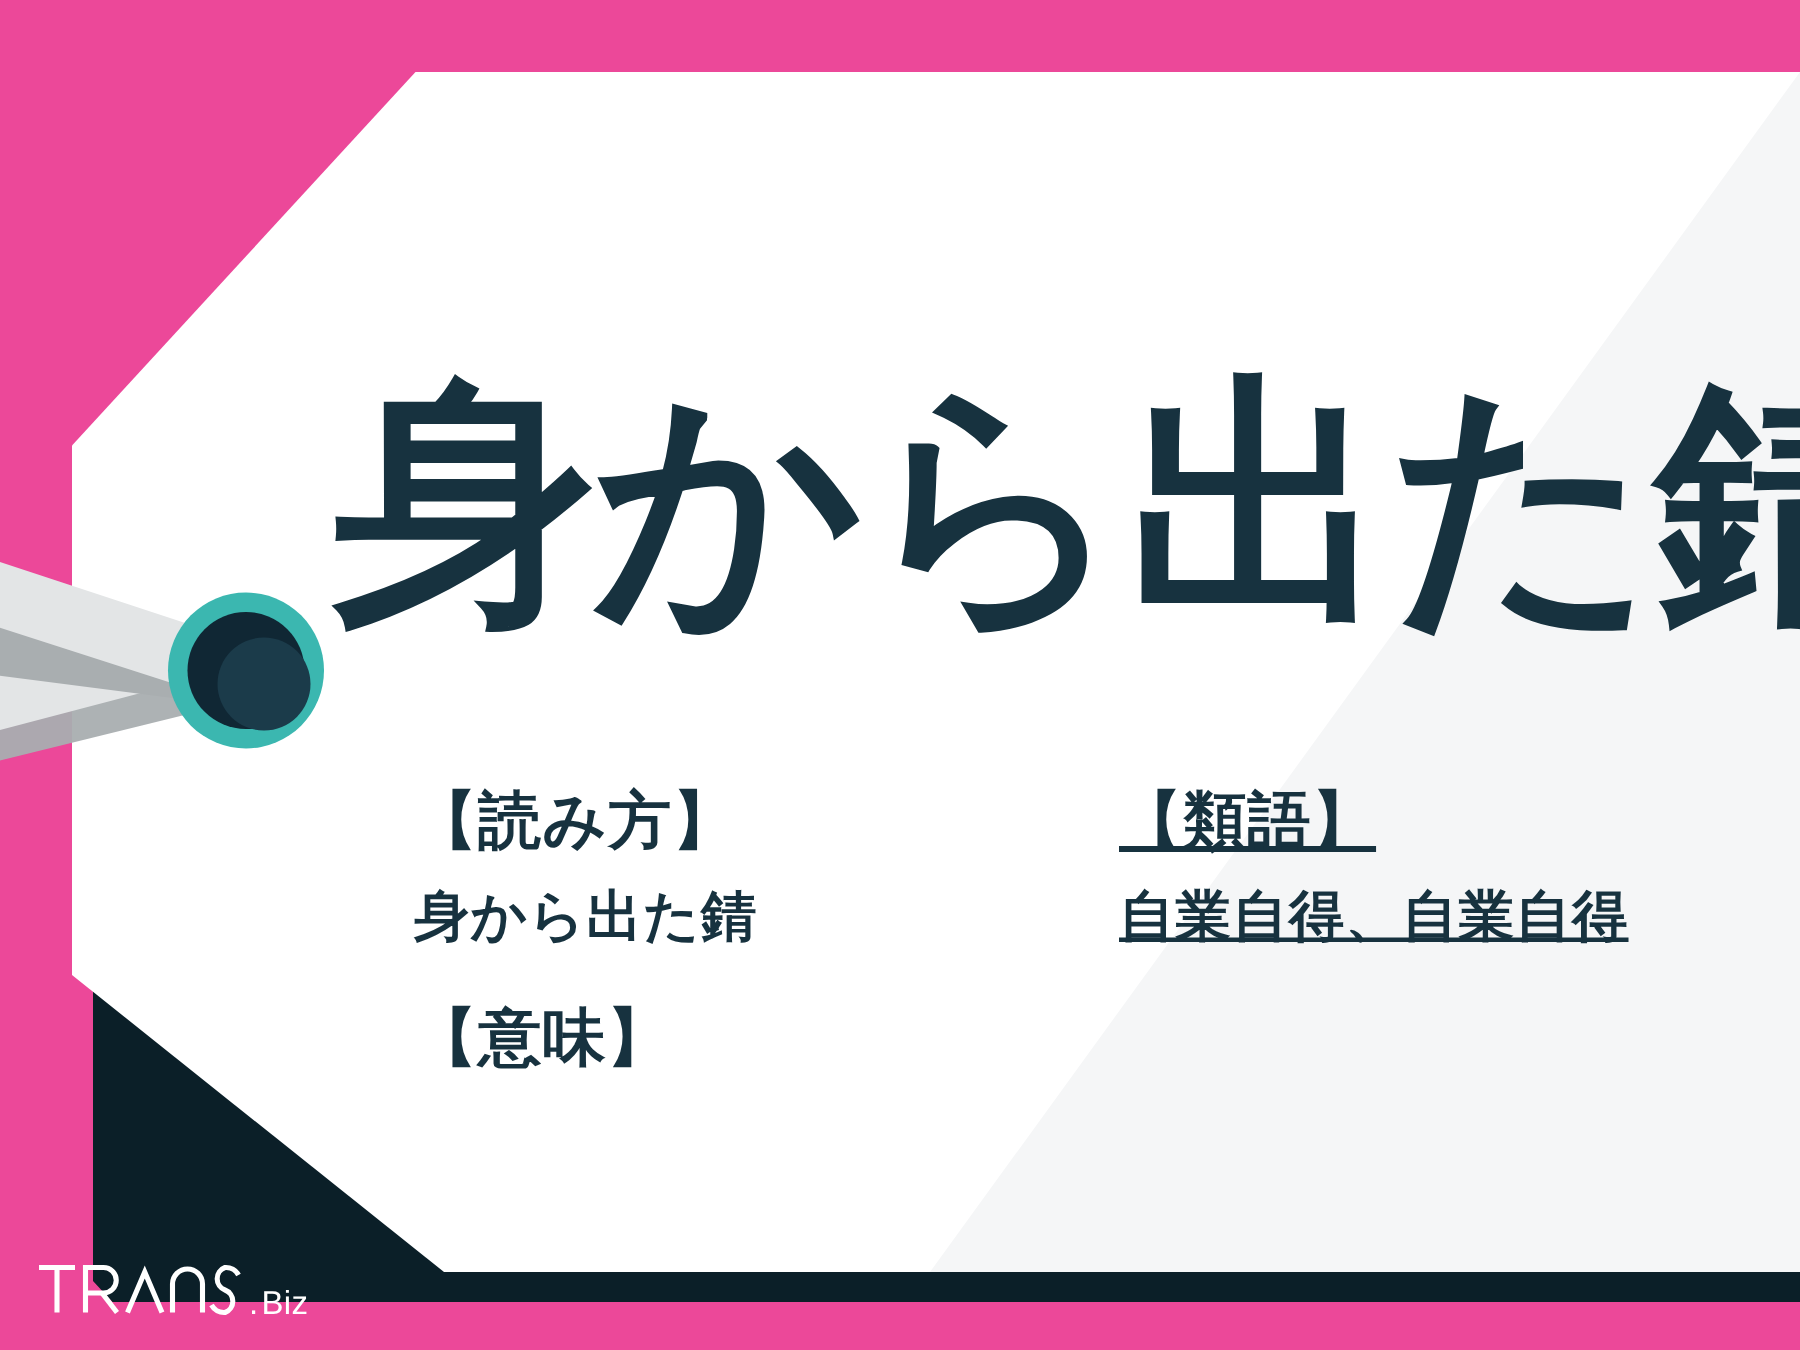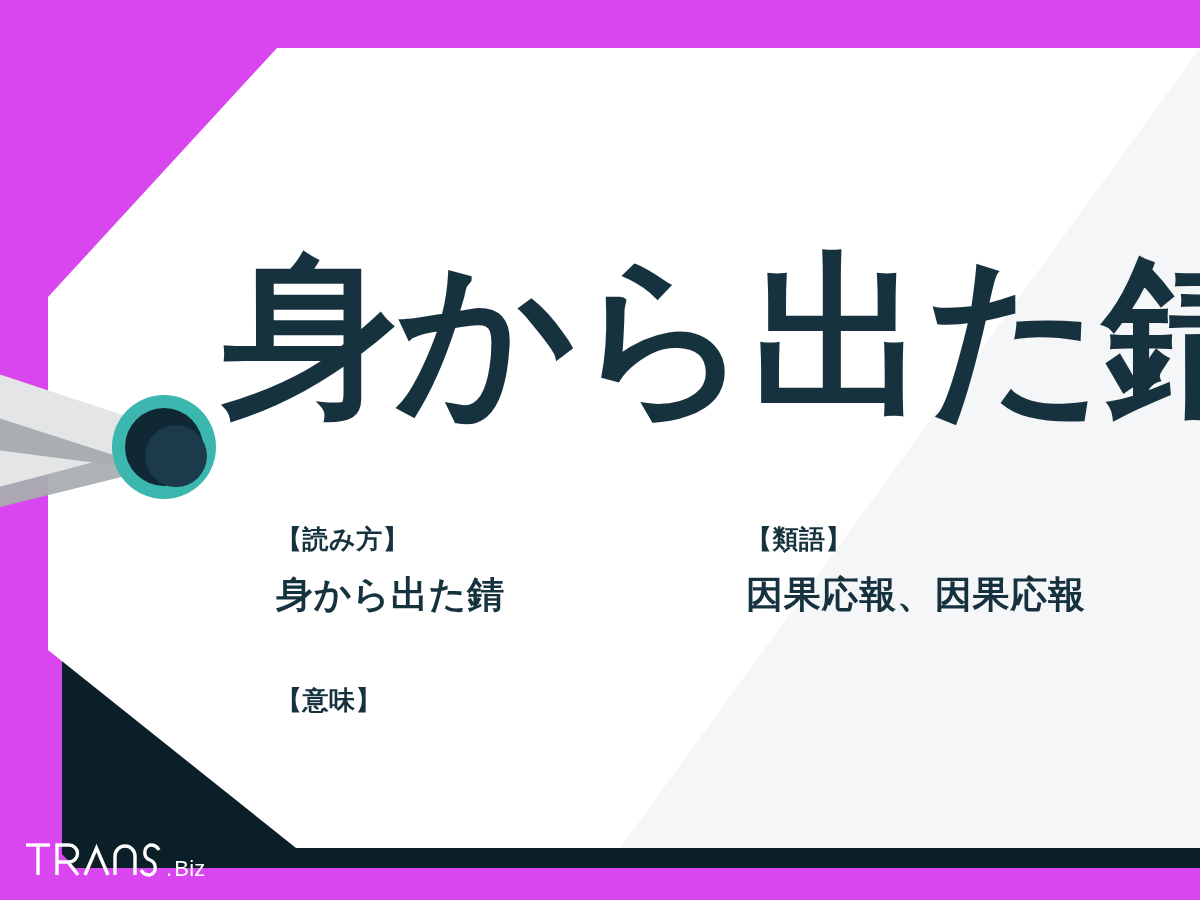--- a/index.html
+++ b/index.html
@@ -12,21 +12,21 @@
     height: 900px;
     overflow: hidden;
     background: #17323f;
     font-family: "Liberation Sans", "DejaVu Sans", sans-serif;
   }
 
   .slide {
     position: relative;
     width: 1200px;
     height: 900px;
-    background: #d946ef;
+    background: #ec4899;
     overflow: hidden;
   }
 
   
   .tag-shadow {
     position: absolute;
     left: 0;
     top: 48px;
     width: 1200px;
     height: 820px;
@@ -116,36 +116,36 @@
     white-space: nowrap;
   }
 
   
   .meta {
     position: absolute;
     color: #17323f;
     font-weight: 700;
   }
   .meta .label {
-    font-size: 26px;
+    font-size: 42px;
     line-height: 1.0;
     letter-spacing: 0.02em;
     margin-bottom: 24px;
     white-space: nowrap;
   }
   .meta .value {
     font-size: 37px;
     line-height: 1.0;
     letter-spacing: 0.02em;
     white-space: nowrap;
   }
 
   #block-reading { left: 276px; top: 526px; }
-  #block-synonym { left: 746px; top: 526px; }
-  #block-meaning { left: 276px; top: 671px; margin-top: 16px; }
+  #block-synonym { left: 746px; top: 526px; text-decoration: underline; }
+  #block-meaning { left: 276px; top: 671px; }
 
   
   .logo {
     position: absolute;
     left: 24px;
     top: 840px;
     display: flex;
     align-items: flex-end;
     height: 42px;
   }
@@ -193,21 +193,21 @@
 
   <div class="title">身から出た錆</div>
 
   <div class="meta" id="block-reading">
     <div class="label">【読み方】</div>
     <div class="value">身から出た錆</div>
   </div>
 
   <div class="meta" id="block-synonym">
     <div class="label">【類語】</div>
-    <div class="value">因果応報、因果応報</div>
+    <div class="value">自業自得、自業自得</div>
   </div>
 
   <div class="meta" id="block-meaning">
     <div class="label">【意味】</div>
   </div>
 
   <div class="logo">
     <svg width="140" height="40" viewBox="0 0 140 40">
       <g fill="none" stroke="#ffffff" stroke-width="3.4" stroke-linecap="butt" stroke-linejoin="miter">
 

